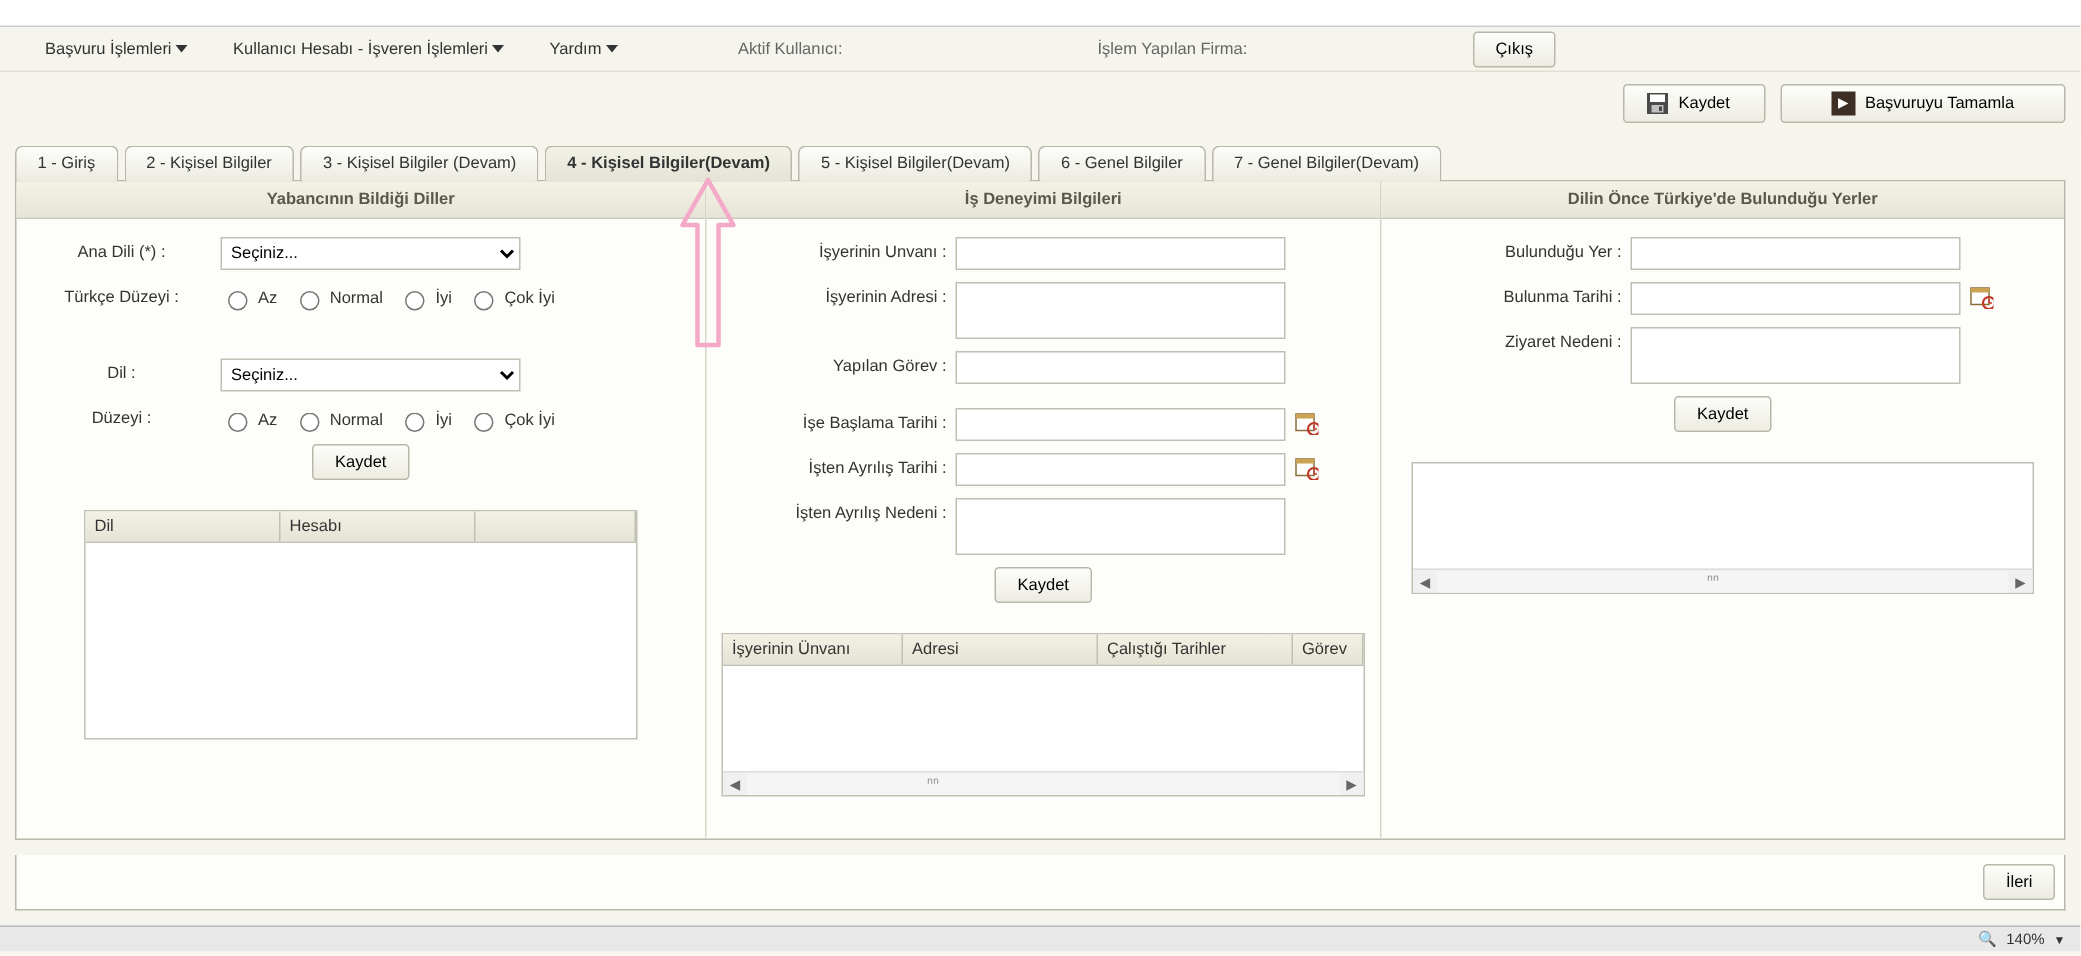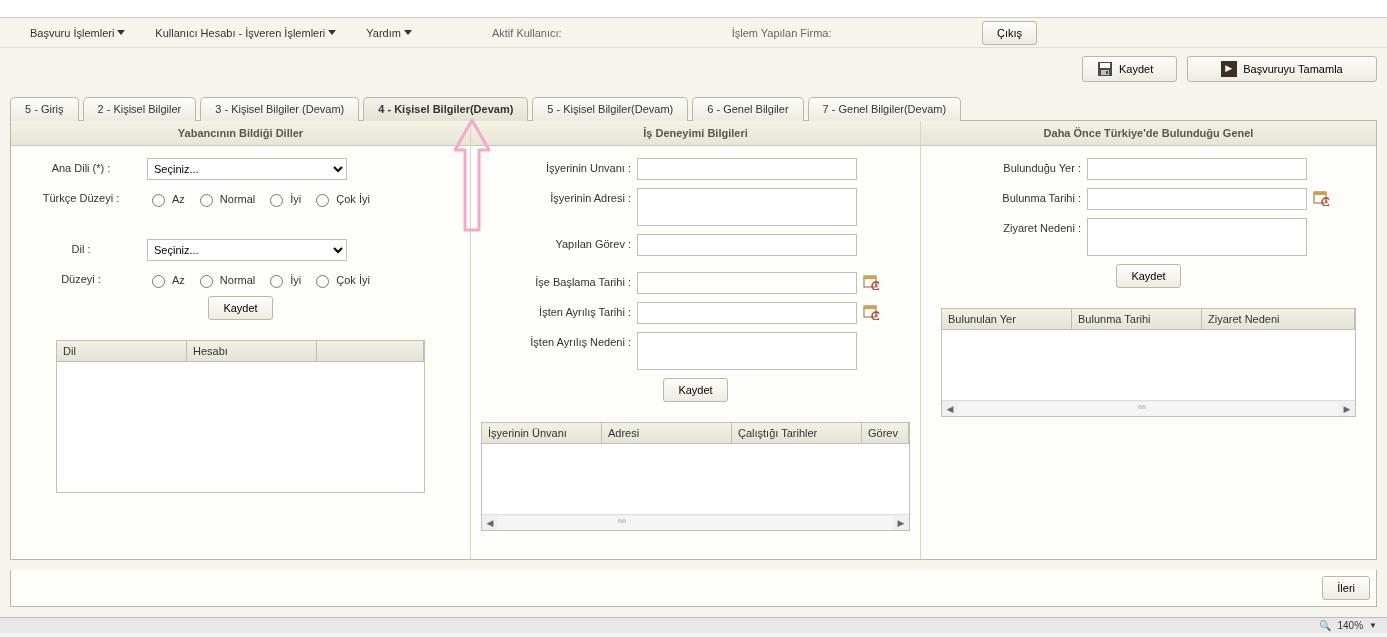--- a/index.html
+++ b/index.html
@@ -246,21 +246,21 @@
       </svg>
     <span>Kaydet</span>
   </button>
   <button class="btn btn-wide">
     <span class="complete-icon"></span>
     <span>Başvuruyu Tamamla</span>
   </button>
 </div>
 
 <div class="tabs">
-  <div class="tab"><span>5 - Giriş</span></div>
+  <div class="tab"><span>1 - Giriş</span></div>
   <div class="tab"><span>2 - Kişisel Bilgiler</span></div>
   <div class="tab"><span>3 - Kişisel Bilgiler (Devam)</span></div>
   <div class="tab active"><span>4 - Kişisel Bilgiler(Devam)</span></div>
   <div class="tab"><span>5 - Kişisel Bilgiler(Devam)</span></div>
   <div class="tab"><span>6 - Genel Bilgiler</span></div>
   <div class="tab"><span>7 - Genel Bilgiler(Devam)</span></div>
 </div>
 
 <div class="tab-panel">
 
@@ -383,21 +383,21 @@
         <div class="scroll-arrow">◀</div>
         <div class="scroll-track">
             <span style="position:absolute;left:120px;top:0;color:#999;">ⁿⁿ</span>
           </div>
         <div class="scroll-arrow">▶</div>
       </div>
     </div>
   </div>
 
   <div class="col">
-    <div class="section-header">Daha Önce Türkiye'de Bulunduğu Genel</div>
+    <div class="section-header">Dilin Önce Türkiye'de Bulunduğu Yerler</div>
     <div class="section-body">
       <div class="form-row">
         <div class="form-label">Bulunduğu Yer :</div>
         <input type="text" style="">
       </div>
       <div class="form-row">
         <div class="form-label">Bulunma Tarihi :</div>
         <input type="text" style="">
         <svg class="cal-icon" viewBox="0 0 16 16">
             <rect x="1" y="2" width="12" height="11" fill="#fff" stroke="#8a6d3b"></rect>
@@ -411,25 +411,20 @@
         <div class="form-label">Ziyaret Nedeni :</div>
         <textarea class="textarea-like" style=""></textarea>
       </div>
       <div style="text-align:center; margin-top:8px;">
         <button class="btn">
             <span>Kaydet</span>
           </button>
       </div>
     </div>
     <div class="grid" style="margin:8px 20px;">
-      <div class="grid-head">
-        <div class="gcell" style="flex:0 0 130px;">Bulunulan Yer</div>
-        <div class="gcell" style="flex:0 0 130px;">Bulunma Tarihi</div>
-        <div class="gcell" style="flex:1;">Ziyaret Nedeni</div>
-      </div>
       <div class="grid-body"></div>
       <div class="grid-scroll">
         <div class="scroll-arrow">◀</div>
         <div class="scroll-track">
             <span style="position:absolute;left:180px;top:0;color:#999;">ⁿⁿ</span>
           </div>
         <div class="scroll-arrow">▶</div>
       </div>
     </div>
   </div>

